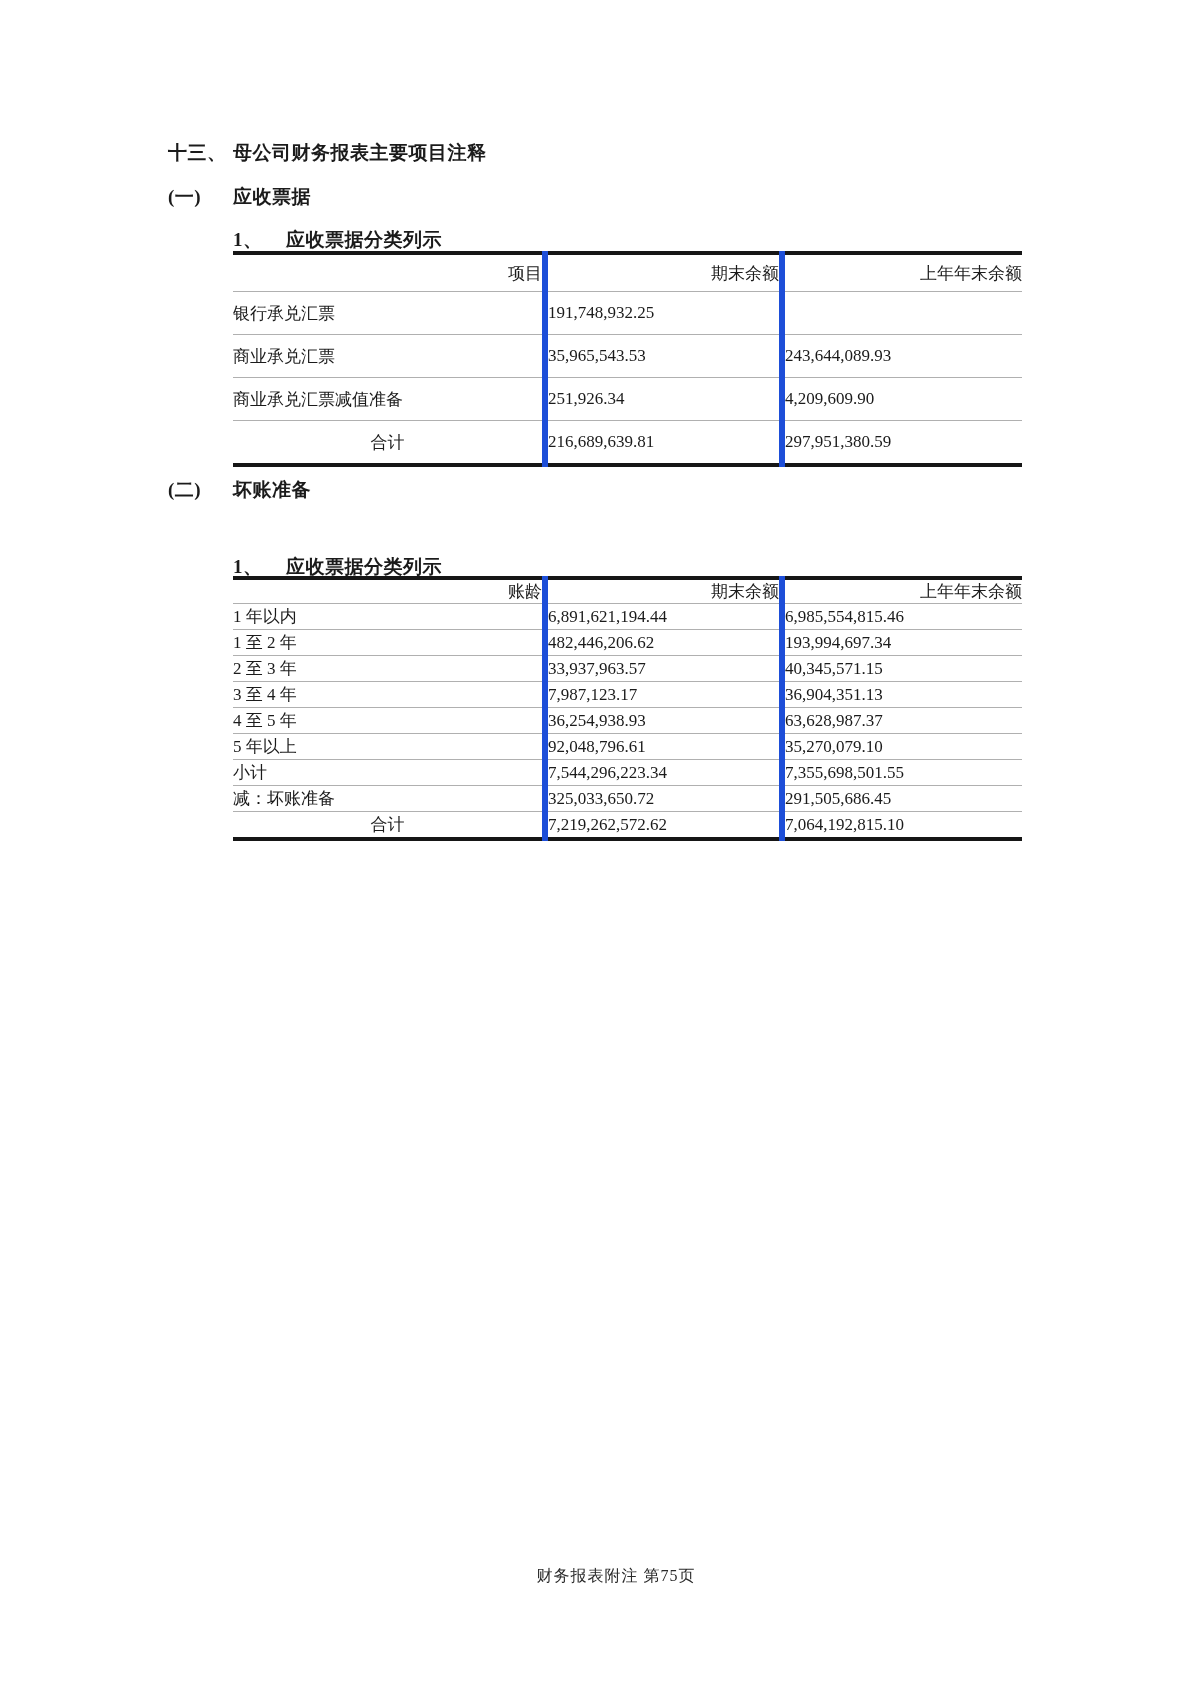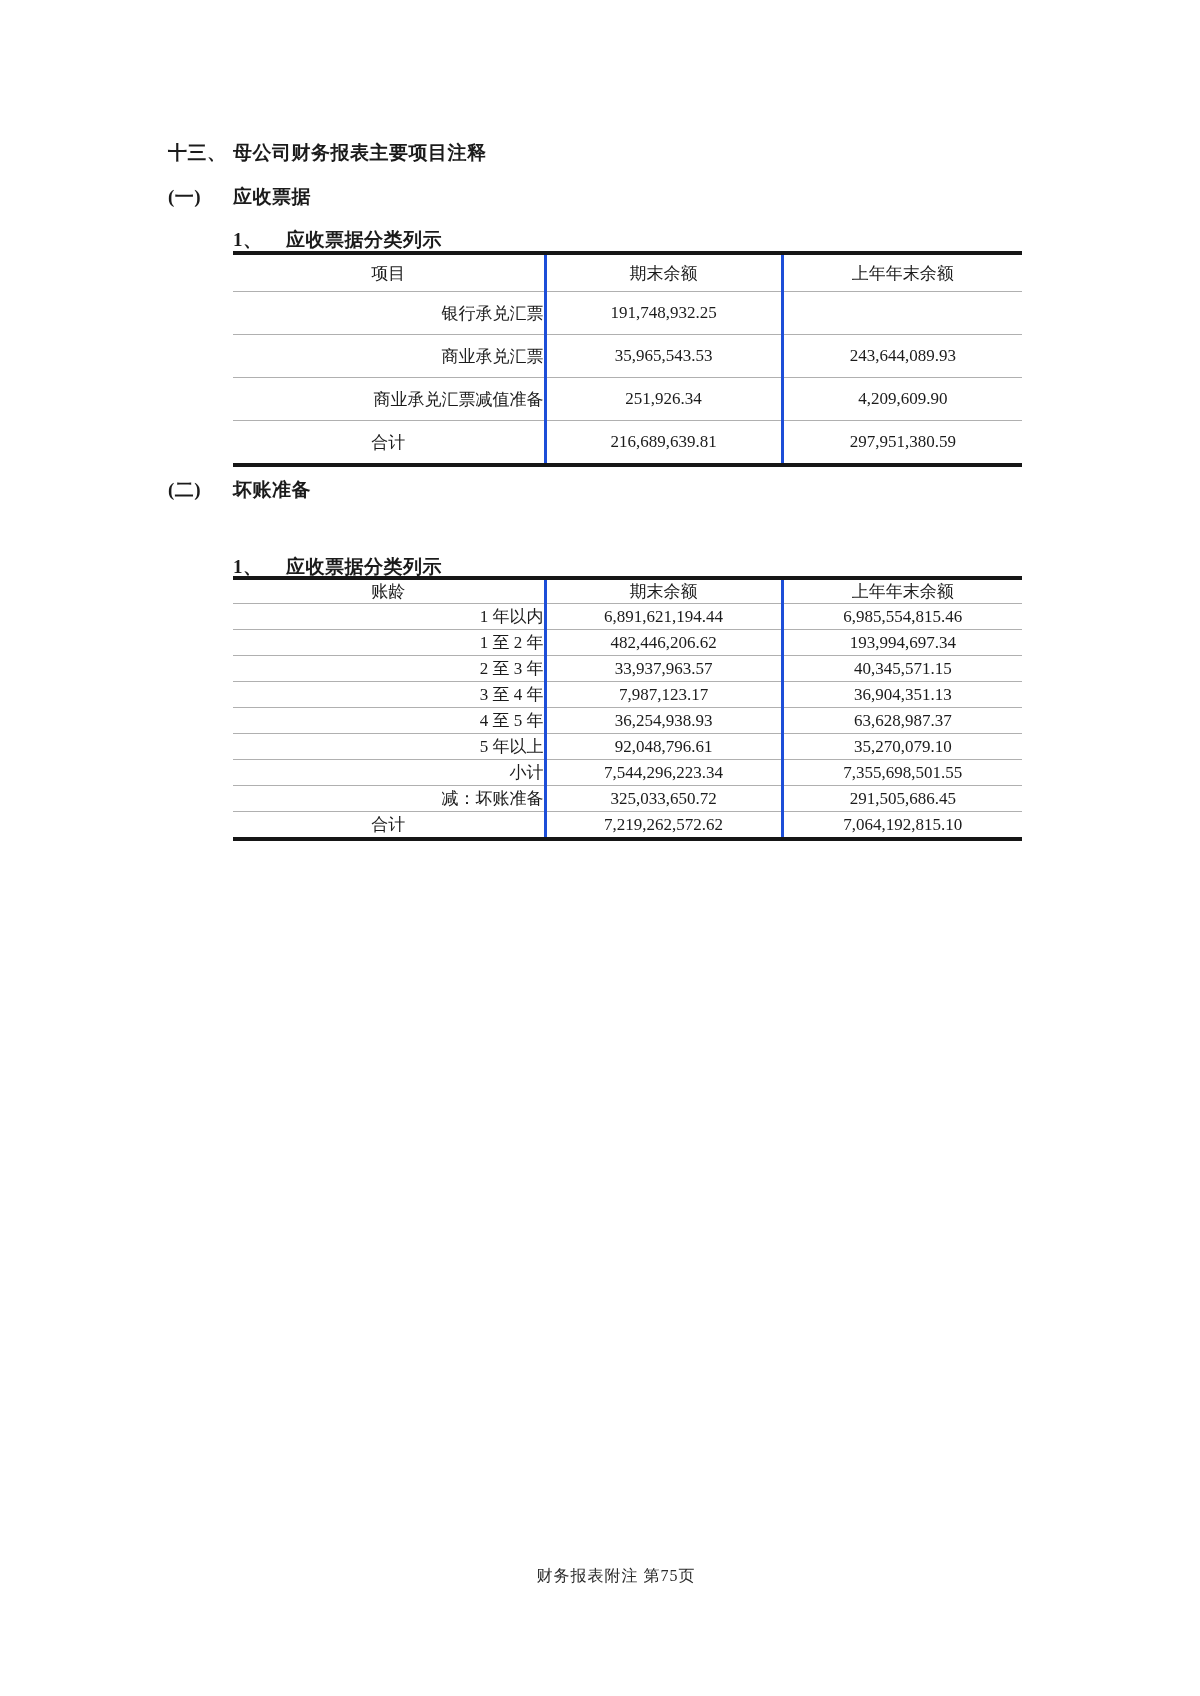--- a/index.html
+++ b/index.html
@@ -30,28 +30,28 @@
   .fin-table col.c2{width:237px;}
   .fin-table col.c3{width:240px;}
   .fin-table th,.fin-table td{
     border-bottom:1px solid #b0b0b0;
     font-weight:normal;
     padding:0;
     vertical-align:middle;
     overflow:hidden;
     white-space:nowrap;
   }
-  .fin-table th+th,.fin-table td+td{border-left:3px solid #1d4ed8;}
-  .fin-table th{text-align:center;}
+  .fin-table th+th,.fin-table td+td{border-left:6px solid #1d4ed8;}
+  .fin-table th{text-align:right;}
   .t1 th{height:36px;}
   .t1 td{height:42px;}
   .t2 th{height:23px;}
   .t2 td{height:25px;margin-left:16px;}
-  .lbl{text-align:right;padding-left:14px;}
-  .num{text-align:center;padding-right:13px;}
+  .lbl{text-align:left;padding-left:14px;}
+  .num{text-align:left;padding-right:13px;}
   .ctr{text-align:center;}
   .footer{
     position:absolute;top:1566px;left:0;width:1200px;
     text-align:center;font-size:16px;color:#2a2a2a;letter-spacing:1px;margin-left:16px;
   }
 </style>
 </head>
 <body>
 
 <div class="page">

